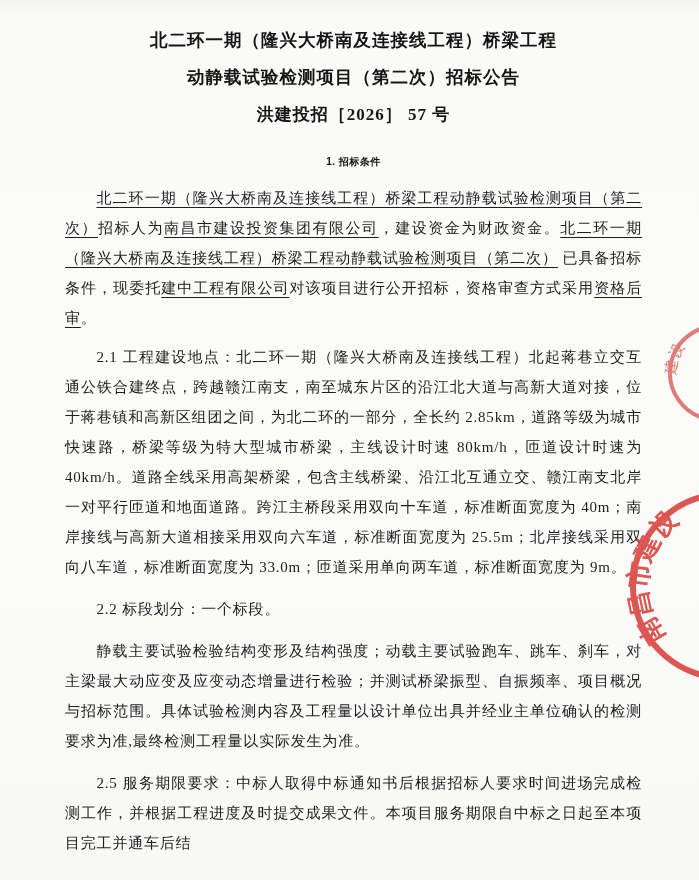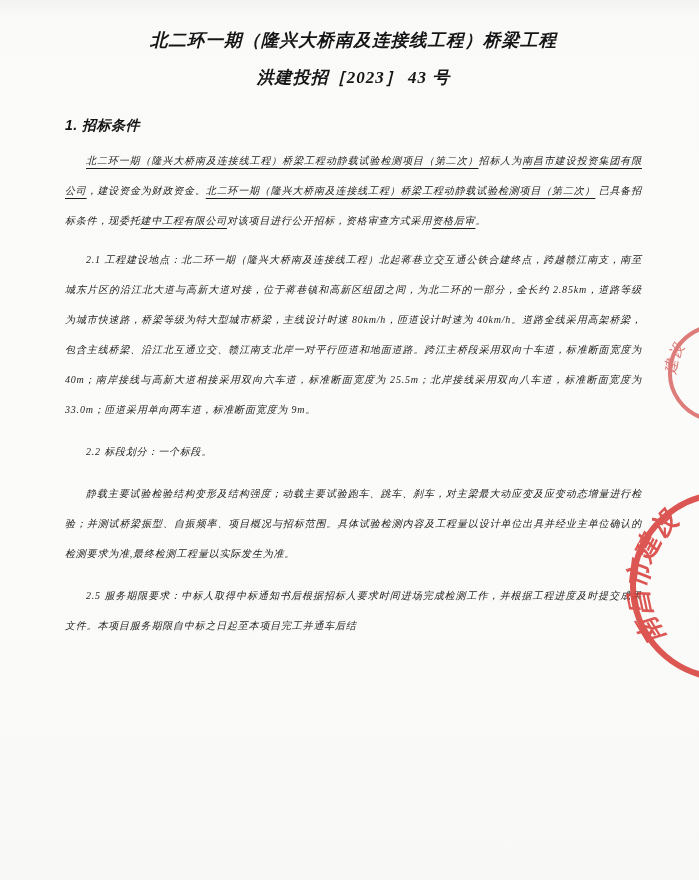--- a/index.html
+++ b/index.html
@@ -6,49 +6,50 @@
   .page{
     position:relative;
     width:699px;height:880px;
     margin:0 auto;
     background:linear-gradient(180deg,#f3f3f2 0,#fafaf9 18px,#fbfbfa 60%,#f8f8f7 100%);
     overflow:hidden;
     font-family:"Liberation Serif","DejaVu Serif",serif;
     color:#1d1d1d;
     box-sizing:border-box;
     padding:22px 57px 0 65px;
-    font-style:italic;
   }
   .title-block{text-align:center;font-weight:bold;letter-spacing:1px;}
   .title-line{font-size:17.5px;line-height:37px;margin:0;color:#151515;}
   .doc-number{font-size:17px;line-height:38px;margin:0;color:#151515;font-weight:bold;}
   .sec-heading{
-    font-size:14px;font-weight:bold;color:#141414;
+    font-size:10px;font-weight:bold;color:#141414;
     margin:16px 0 0 0;line-height:24px;letter-spacing:0.5px;
     font-family:"Liberation Sans","DejaVu Sans",sans-serif;
+    text-align:center;
   }
   .para{
-    font-size:10px;line-height:30px;letter-spacing:0.8px;
+    font-size:15px;line-height:30px;letter-spacing:0.8px;
     text-align:justify;margin:9px 0 0 0;
   }
   .indent{text-indent:2.1em;}
   .tight{margin-top:12px;}
   .u{text-decoration:underline;text-underline-offset:4px;text-decoration-thickness:1px;}
   .seal{position:absolute;pointer-events:none;}
   .seal-upper{left:662px;top:318px;opacity:0.75;}
   .seal-lower{left:625px;top:486px;opacity:0.88;}
 </style>
 </head>
 <body>
 
 <div class="page">
 
   <div class="title-block">
     <p class="title-line">北二环一期（隆兴大桥南及连接线工程）桥梁工程</p>
-    <p class="doc-number">洪建投招［2023］ 43 号</p>
+    <p class="title-line">动静载试验检测项目（第二次）招标公告</p>
+    <p class="doc-number">洪建投招［2026］ 57 号</p>
   </div>
 
   <h3 class="sec-heading">1. 招标条件</h3>
 
   <p class="para indent"><span class="u">北二环一期（隆兴大桥南及连接线工程）桥梁工程动静载试验检测项目（第二次）</span><span>招标人为</span><span class="u">南昌市建设投资集团有限公司</span><span>，建设资金为财政资金。</span><span class="u">北二环一期（隆兴大桥南及连接线工程）桥梁工程动静载试验检测项目（第二次）</span><span> 已具备招标条件，现委托</span><span class="u">建中工程有限公司</span><span>对该项目进行公开招标，资格审查方式采用</span><span class="u">资格后审</span><span>。</span></p>
 
 
   <p class="para indent">2.1 工程建设地点：北二环一期（隆兴大桥南及连接线工程）北起蒋巷立交互通公铁合建终点，跨越赣江南支，南至城东片区的沿江北大道与高新大道对接，位于蒋巷镇和高新区组团之间，为北二环的一部分，全长约 2.85km，道路等级为城市快速路，桥梁等级为特大型城市桥梁，主线设计时速 80km/h，匝道设计时速为 40km/h。道路全线采用高架桥梁，包含主线桥梁、沿江北互通立交、赣江南支北岸一对平行匝道和地面道路。跨江主桥段采用双向十车道，标准断面宽度为 40m；南岸接线与高新大道相接采用双向六车道，标准断面宽度为 25.5m；北岸接线采用双向八车道，标准断面宽度为 33.0m；匝道采用单向两车道，标准断面宽度为 9m。</p>
   <p class="para indent tight">2.2 标段划分：一个标段。</p>
   <p class="para indent tight">静载主要试验检验结构变形及结构强度；动载主要试验跑车、跳车、刹车，对主梁最大动应变及应变动态增量进行检验；并测试桥梁振型、自振频率、项目概况与招标范围。具体试验检测内容及工程量以设计单位出具并经业主单位确认的检测要求为准,最终检测工程量以实际发生为准。</p>

